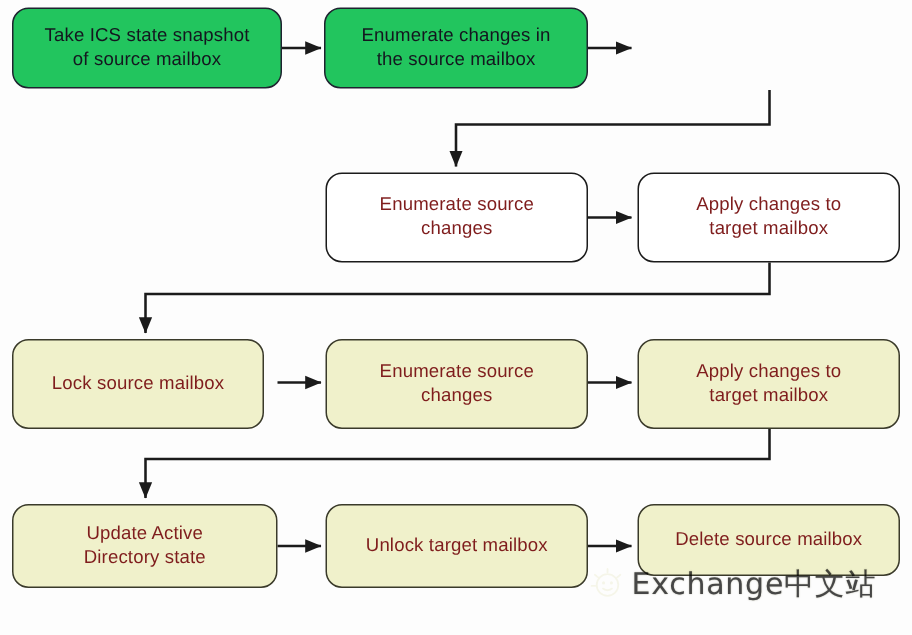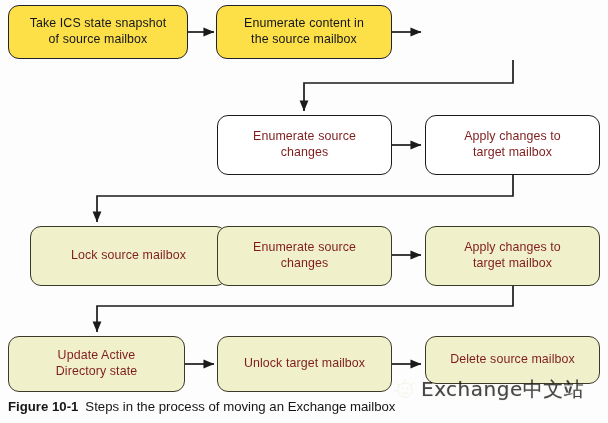--- a/index.html
+++ b/index.html
@@ -36,21 +36,21 @@
     align-items: center;
     justify-content: center;
     text-align: center;
     line-height: 1.28;
     font-size: 12.4px;
     color: #7f1d1d;
     padding: 2px 6px;
     letter-spacing: 0.1px;
   }
   .node.blue {
-    background: #fde047;
+    background: #22c55e;
     border-color: #1f2330;
     color: #14161f;
   }
   .node.white {
     background: #ffffff;
     border-color: #1b1b1b;
   }
   .node.yellow {
     background: #f0f1cb;
     border-color: #3a3a2a;
@@ -147,34 +147,34 @@
     <g>
       <line x1="392" y1="364" x2="421" y2="364" stroke="#1b1b1b" stroke-width="1.7" marker-end="url(#arrowhead)"></line>
     </g>
   </svg>
 
   <div class="node blue" style="left:8px; top:5px; width:180px; height:54px;">
     <span class="label">Take ICS state snapshot
 of source mailbox</span>
   </div>
   <div class="node blue" style="left:216px; top:5px; width:176px; height:54px;">
-    <span class="label">Enumerate content in
+    <span class="label">Enumerate changes in
 the source mailbox</span>
   </div>
 
   <div class="node white" style="left:217px; top:115px; width:175px; height:60px;">
     <span class="label">Enumerate source
 changes</span>
   </div>
   <div class="node white" style="left:425px; top:115px; width:175px; height:60px;">
     <span class="label">Apply changes to
 target mailbox</span>
   </div>
 
-  <div class="node yellow" style="left:8px; top:226px; width:197px; height:60px;margin-left:22px;">
+  <div class="node yellow" style="left:8px; top:226px; width:168px; height:60px;">
     <span class="label">Lock source mailbox</span>
   </div>
   <div class="node yellow" style="left:217px; top:226px; width:175px; height:60px;">
     <span class="label">Enumerate source
 changes</span>
   </div>
   <div class="node yellow" style="left:425px; top:226px; width:175px; height:60px;">
     <span class="label">Apply changes to
 target mailbox</span>
   </div>
@@ -201,17 +201,14 @@
       </g>
       <g fill="#f3f3e2">
         <circle cx="10.4" cy="12.6" r="1.05"></circle>
         <circle cx="15.6" cy="12.6" r="1.05"></circle>
       </g>
       <path d="M10 16.4 Q13 18.6 16 16.4" fill="none" stroke="#f3f3e2" stroke-width="1.2" stroke-linecap="round"></path>
     </svg>
     <span class="wm-text">Exchange中文站</span>
   </div>
 
-  <div id="caption">
-    <span class="cap-num">Figure 10-1</span><span class="cap-text">Steps in the process of moving an Exchange mailbox</span>
-  </div>
 
 </div>
 
 </body></html>

